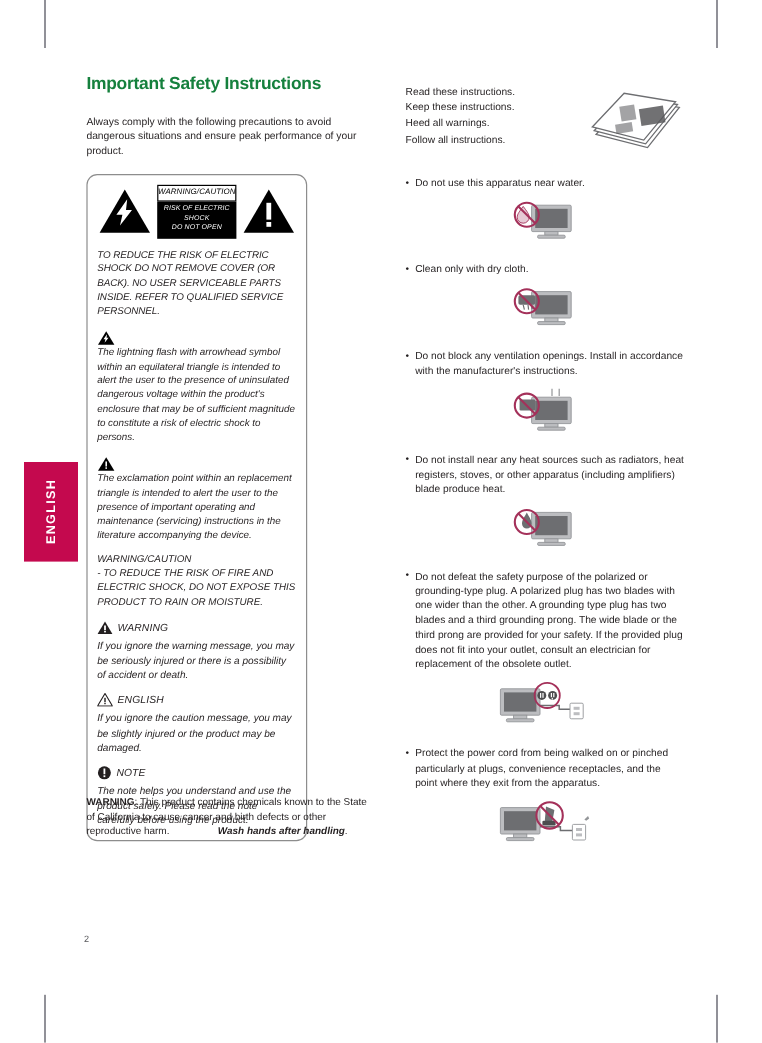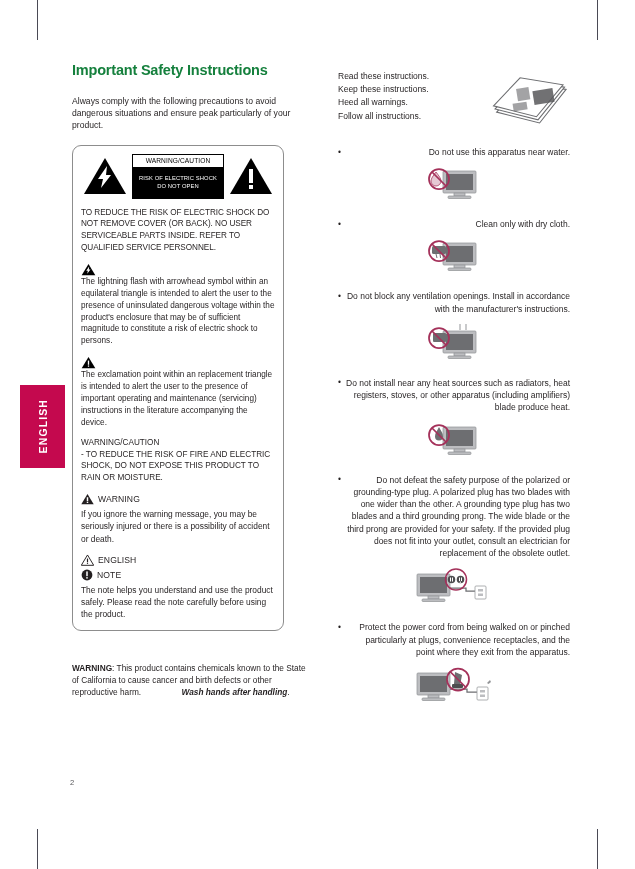--- a/index.html
+++ b/index.html
@@ -45,21 +45,22 @@
     font-size:14.5px; font-weight:bold; margin:0 0 17px 0;
     letter-spacing:-0.2px; color:#15803d;
   }
   p.lead { font-size:8.6px; line-height:1.42; margin:0 0 13px 0; }
 
   
   .safety-box {
     border:0.8px solid #8d8d8d;
     border-radius:9px;
     padding:7px 8px 9px 8px;
-    width:212px;
+    width:184px;
+    font-style:italic;
   }
 
   
   .warn-header { display:flex; align-items:stretch; gap:0; height:47px; }
   .tri-box { width:48px; display:flex; align-items:center; justify-content:center; }
   .center-box { flex:1; display:flex; flex-direction:column; padding:1px 3px; }
   .wc-top {
     border:1px solid #000; background:#fff; color:#000;
     font-size:6.6px; text-align:center; padding:2.5px 0 2.5px 0;
     letter-spacing:0.1px;
@@ -96,21 +97,21 @@
     font-size:8.3px; line-height:1.45;
   }
   .calif b { font-weight:bold; }
   .calif i { font-weight:bold;padding-left:38px; }
 
   
   .read-row { display:flex; justify-content:space-between; align-items:flex-start; }
   .read-list { font-size:8.5px; line-height:1.55; }
   .booklet { width:78px; height:55px; margin-top:6px; }
 
-  ul.bullets { list-style:none; margin:0; padding:0;text-align:right; }
+  ul.bullets { list-style:none; margin:0; padding:0; }
   ul.bullets li {
     font-size:8.5px; line-height:1.44;
     position:relative; padding-left:8px; margin:0;
   }
   ul.bullets li:before {
     content:"\2022"; position:absolute; left:0; top:-0.5px;
   }
   .b-item { margin-top:15px; }
   .b-item:first-child { margin-top:18px; }
   .fig { text-align:center; margin:7px 0 0 0; }
@@ -131,21 +132,21 @@
   <div class="crop v" style="left:37px; top:829px;"></div>
   <div class="crop v" style="left:597px; top:829px;"></div>
 
   <div class="lang-tab">
     <span>ENGLISH</span>
   </div>
 
   <div class="col-left">
 
     <h1 class="title">Important Safety Instructions</h1>
-    <p class="lead">Always comply with the following precautions to avoid dangerous situations and ensure peak particularly of your product.</p>
+    <p class="lead">Always comply with the following precautions to avoid dangerous situations and ensure peak performance of your product.</p>
 
     <div class="safety-box">
 
       <div class="warn-header">
         <div class="tri-box">
           <svg width="44" height="40" viewBox="0 0 44 40">
             <polygon points="22,2 43,38 1,38" fill="#000"></polygon>
             <polygon points="24,10 15,23 20,23 18,32 28,19 23,19" fill="#fff"></polygon>
           </svg>
         </div>
@@ -198,20 +199,21 @@
       <div class="alert-body">If you ignore the warning message, you may be seriously injured or there is a possibility of accident or death.</div>
 
       <div class="alert-head">
         <svg width="13" height="12" viewBox="0 0 44 40">
           <polygon points="22,3 43,38 1,38" fill="none" stroke="#231f20" stroke-width="3.2" stroke-linejoin="round"></polygon>
           <rect x="20" y="15" width="4" height="12" fill="#231f20"></rect>
           <rect x="20" y="29" width="4" height="4" fill="#231f20"></rect>
         </svg>
         <span class="lbl">ENGLISH</span>
       </div>
+      <div class="alert-body">If you ignore the caution message, you may be slightly injured or the product may be damaged.</div>
 
       <div class="alert-head">
         <svg width="12" height="12" viewBox="0 0 40 40">
           <circle cx="20" cy="20" r="18" fill="#231f20"></circle>
           <rect x="17.5" y="8" width="5" height="16" fill="#fff"></rect>
           <rect x="17.5" y="27" width="5" height="5" fill="#fff"></rect>
         </svg>
         <span class="lbl">NOTE</span>
       </div>
       <div class="alert-body last">The note helps you understand and use the product safely. Please read the note carefully before using the product.</div>

